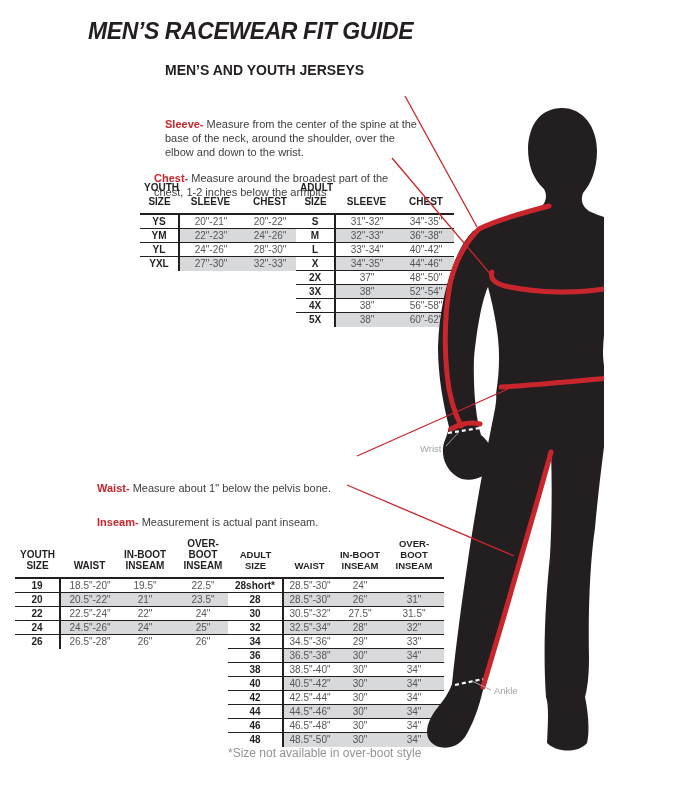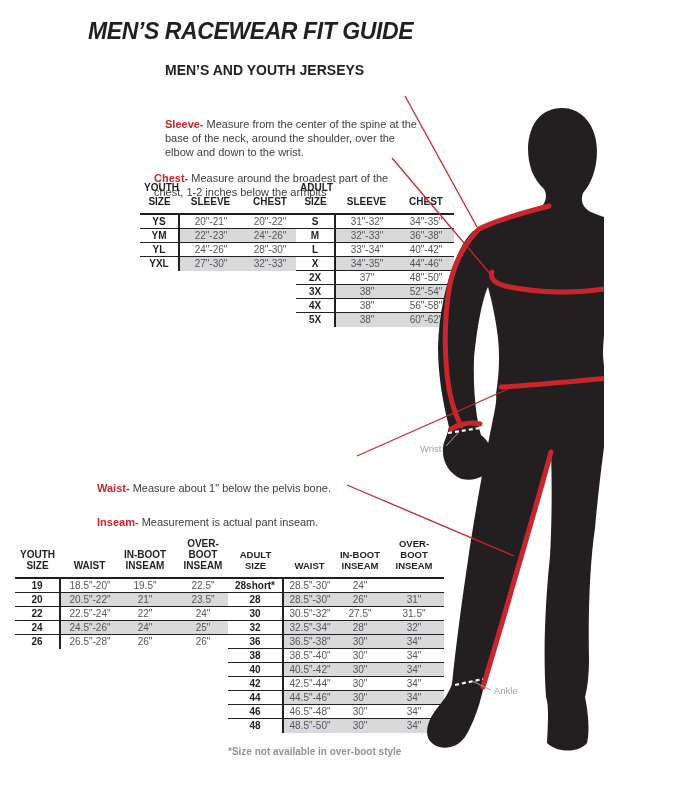--- a/index.html
+++ b/index.html
@@ -48,21 +48,21 @@
   .apants{left:228px;top:537px;}
   .cols-ypants th:nth-child(1),.cols-ypants td:nth-child(1){width:40px;}
   .cols-ypants th:nth-child(2),.cols-ypants td:nth-child(2){width:54px;}
   .cols-ypants th:nth-child(3),.cols-ypants td:nth-child(3){width:48px;}
   .cols-ypants th:nth-child(4),.cols-ypants td:nth-child(4){width:60px;}
   .cols-apants th:nth-child(1),.cols-apants td:nth-child(1){width:50px;}
   .cols-apants th:nth-child(2),.cols-apants td:nth-child(2){width:48px;}
   .cols-apants th:nth-child(3),.cols-apants td:nth-child(3){width:44px;}
   .cols-apants th:nth-child(4),.cols-apants td:nth-child(4){width:56px;}
   .cols-apants thead th{font-size:9.5px;}
-  .footnote{left:228px;top:746px;font-size:10px;color:#919396;font-weight:bold;}
+  .footnote{left:228px;top:746px;font-size:12px;color:#919396;}
   
   .figure-svg{left:0;top:0;pointer-events:none;}
   .fig-label{font-size:9.5px;fill:#a2a4a7;}
 </style>
 </head>
 <body>
 
 <div class="page">
 
   <div class="abs title">MEN’S RACEWEAR FIT GUIDE</div>
@@ -253,20 +253,26 @@
               <th>30</th>
               <td>30.5"-32"</td>
               <td>27.5"</td>
               <td>31.5"</td>
             </tr>
             <tr class="shade">
               <th>32</th>
               <td>32.5"-34"</td>
               <td>28"</td>
               <td>32"</td>
+            </tr>
+            <tr>
+              <th>34</th>
+              <td>34.5"-36"</td>
+              <td>29"</td>
+              <td>33"</td>
             </tr>
             <tr class="shade">
               <th>36</th>
               <td>36.5"-38"</td>
               <td>30"</td>
               <td>34"</td>
             </tr>
             <tr>
               <th>38</th>
               <td>38.5"-40"</td>

